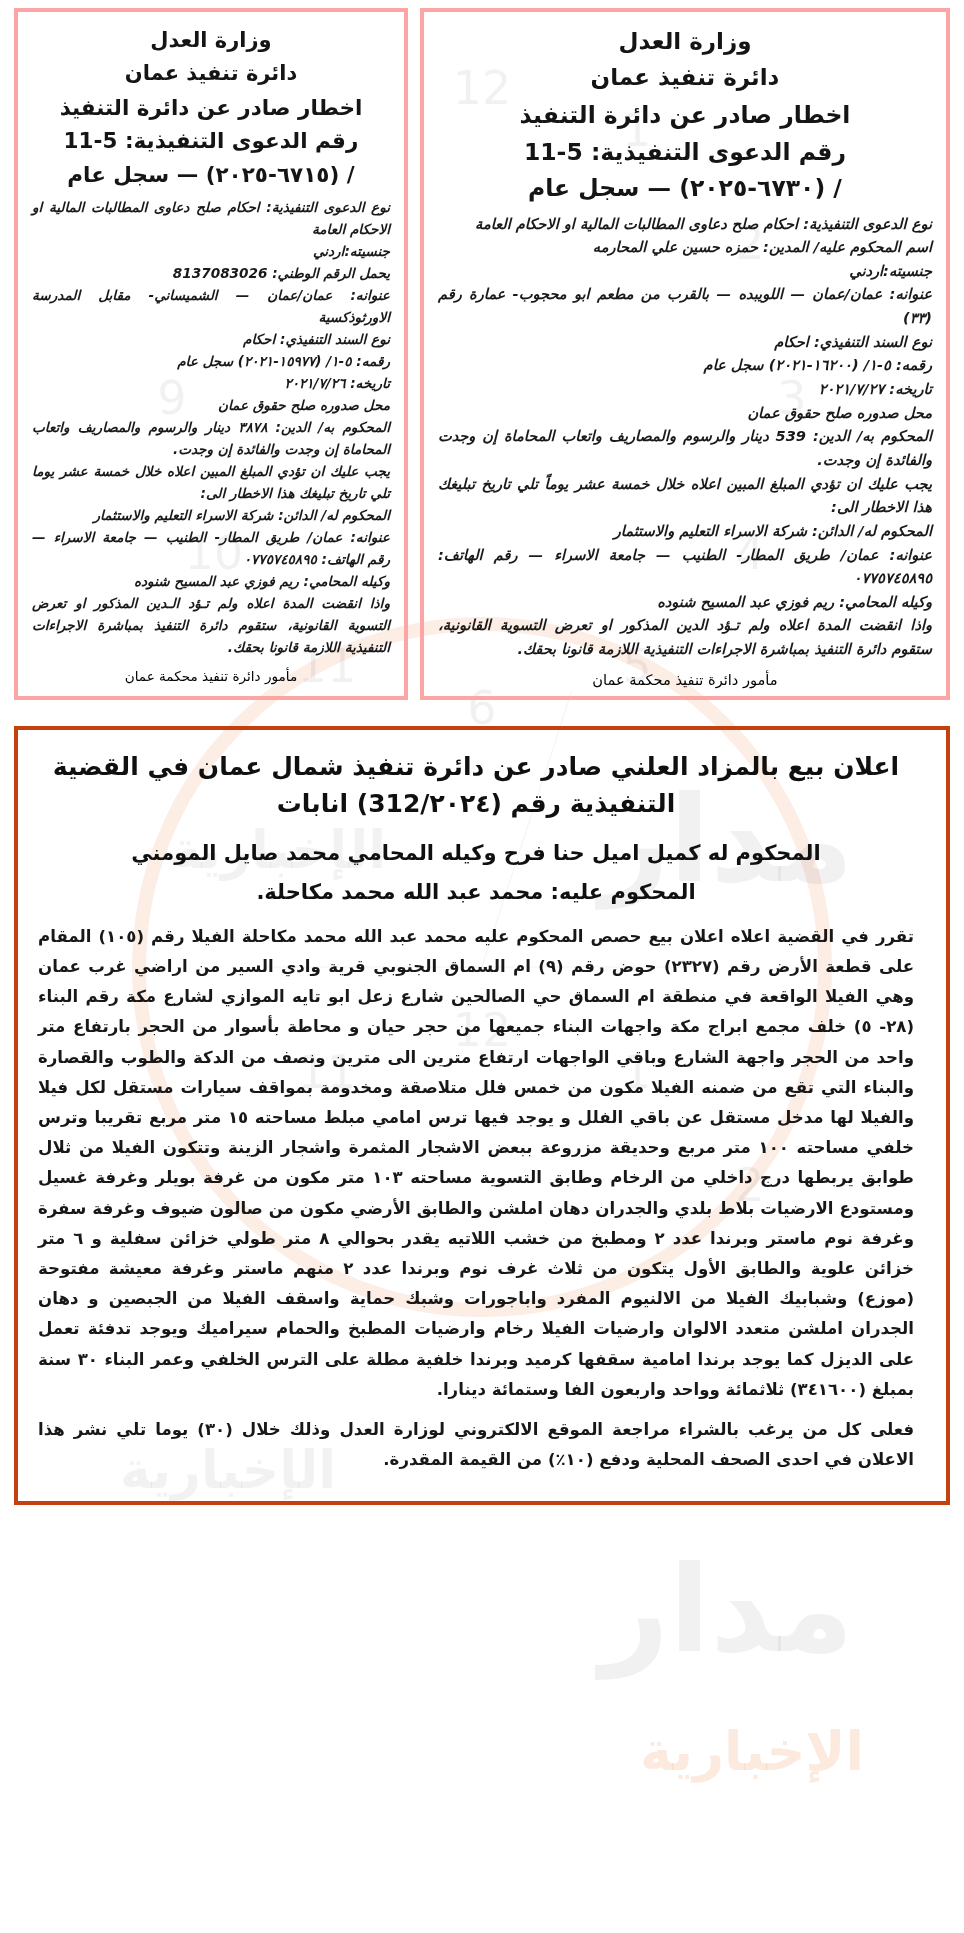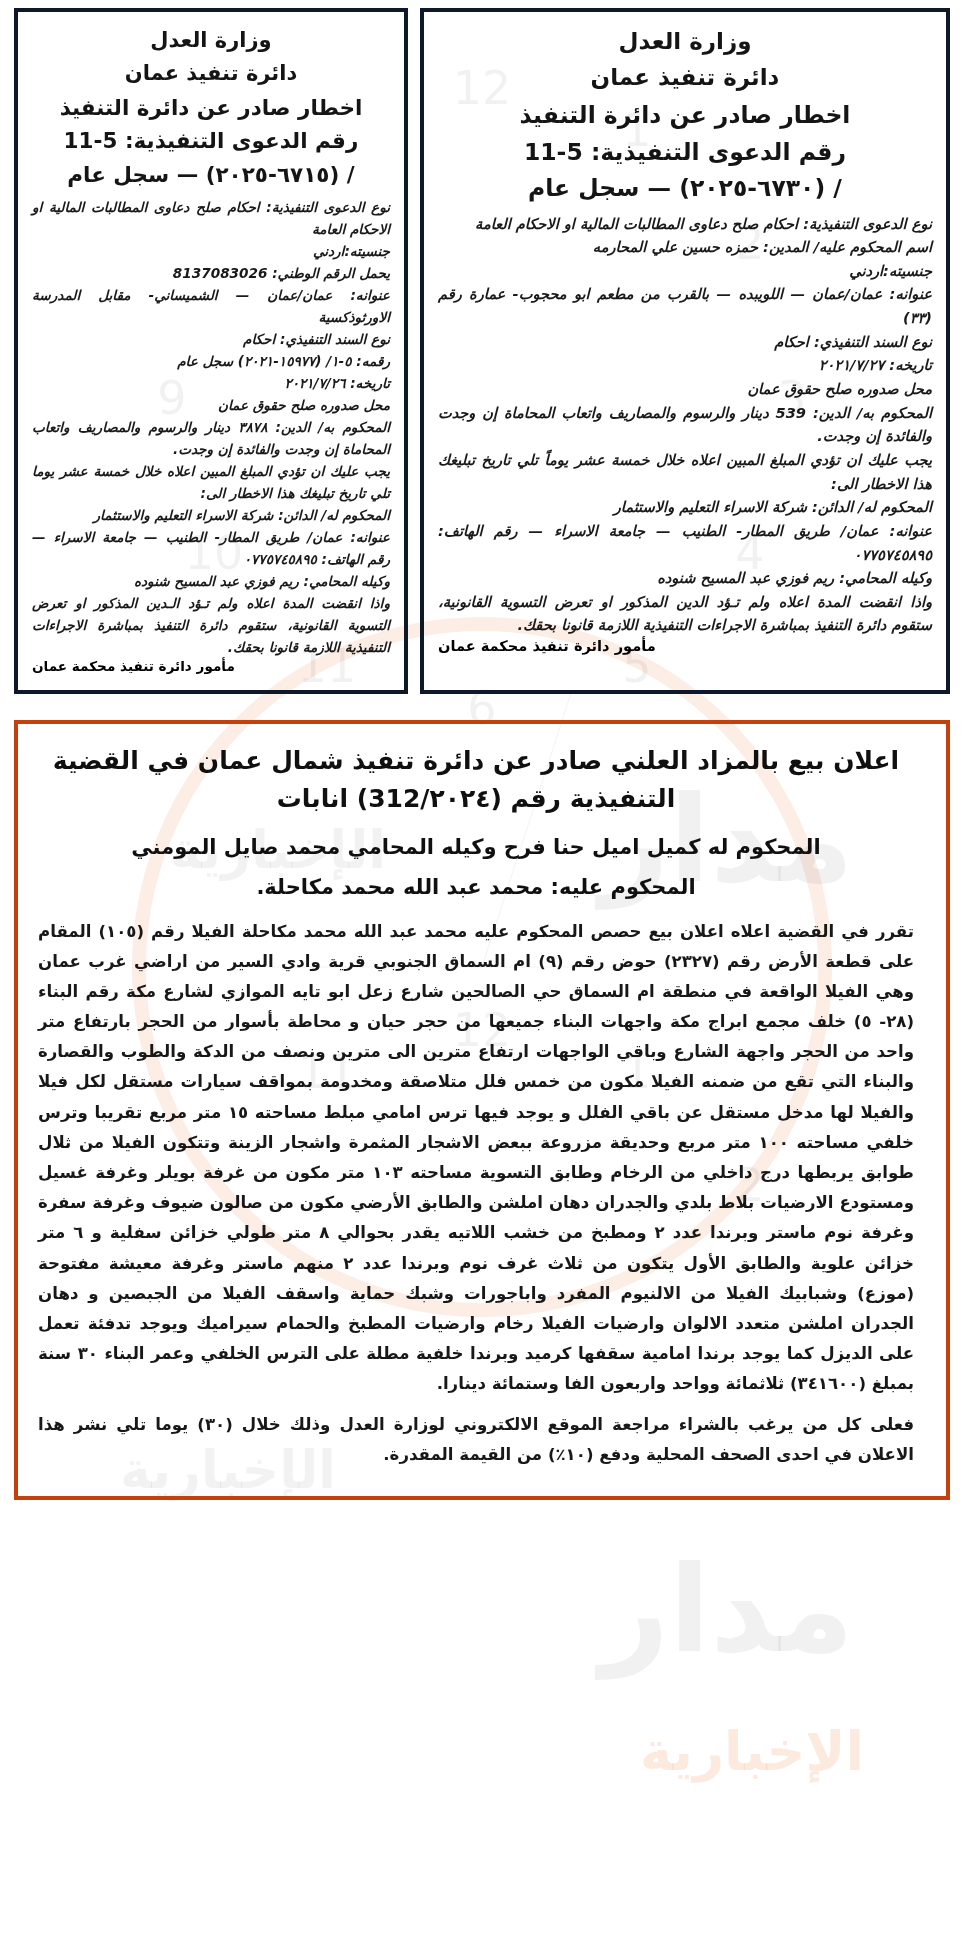--- a/index.html
+++ b/index.html
@@ -90,23 +90,23 @@
     padding: 8px 14px 0 14px;
     box-sizing: border-box;
   }
   .top-row {
     display: flex;
     flex-direction: row;
     gap: 12px;
     align-items: stretch;
   }
   .notice {
-    border: 4px solid #0f172a;
-    box-sizing: border-box;
-    padding: 12px 14px 16px 14px;
+    border: 4px solid #fca5a5;
+    box-sizing: border-box;
+    padding: 12px 14px 8px 14px;
     background: transparent;
     position: relative;
   }
   .notice.right { width: 537px; }
   .notice.left  { width: 399px; }
 
   .n-head {
     text-align: center;
     font-weight: bold;
     color: #151515;
@@ -131,22 +131,23 @@
     font-weight: bold;
     font-style: italic;
   }
   .notice.right .n-body { font-size: 14.6px; line-height: 1.62; }
   .notice.left  .n-body { font-size: 13.6px; line-height: 1.62; }
 
   .n-body p { margin: 0; }
   .n-body p.just { text-align: justify; text-align-last: right; }
 
   .n-sign {
-    text-align: left;
-    font-weight: bold;
+    margin-top: 10px;
+    text-align: center;
+    font-weight: normal;
   }
   .notice.right .n-sign { font-size: 14.6px; }
   .notice.left  .n-sign { font-size: 13.6px; }
 
   
   .auction {
     margin-top: 26px;
     border: 4px solid #c2410c;
     box-sizing: border-box;
     padding: 18px 32px 26px 20px;
@@ -227,20 +228,21 @@
         <div class="l3">اخطار صادر عن دائرة التنفيذ</div>
         <div class="l4">رقم الدعوى التنفيذية: 5-11</div>
         <div class="l5">/ (٦٧٣٠-٢٠٢٥) — سجل عام</div>
       </div>
       <div class="n-body">
         <p class="just">نوع الدعوى التنفيذية: احكام صلح دعاوى المطالبات المالية او الاحكام العامة</p>
         <p class="just">اسم المحكوم عليه/ المدين: حمزه حسين علي المحارمه</p>
         <p>جنسيته:اردني</p>
         <p class="just">عنوانه: عمان/عمان — اللويبده — بالقرب من مطعم ابو محجوب- عمارة رقم (٣٣)</p>
         <p>نوع السند التنفيذي: احكام</p>
+        <p>رقمه: ٥-١/ (١٦٢٠٠-٢٠٢١) سجل عام</p>
         <p>تاريخه: ٢٠٢١/٧/٢٧</p>
         <p>محل صدوره صلح حقوق عمان</p>
         <p class="just">المحكوم به/ الدين: 539 دينار والرسوم والمصاريف واتعاب المحاماة إن وجدت والفائدة إن وجدت.</p>
         <p class="just">يجب عليك ان تؤدي المبلغ المبين اعلاه خلال خمسة عشر يوماً تلي تاريخ تبليغك هذا الاخطار الى:</p>
         <p class="just">المحكوم له/ الدائن: شركة الاسراء التعليم والاستثمار</p>
         <p class="just">عنوانه: عمان/ طريق المطار- الطنيب — جامعة الاسراء — رقم الهاتف: ٠٧٧٥٧٤٥٨٩٥</p>
         <p class="just">وكيله المحامي: ريم فوزي عبد المسيح شنوده</p>
         <p class="just">واذا انقضت المدة اعلاه ولم تـؤد الدين المذكور او تعرض التسوية القانونية، ستقوم دائرة التنفيذ بمباشرة الاجراءات التنفيذية اللازمة قانونا بحقك.</p>
       </div>
       <div class="n-sign">مأمور دائرة تنفيذ محكمة عمان</div>

